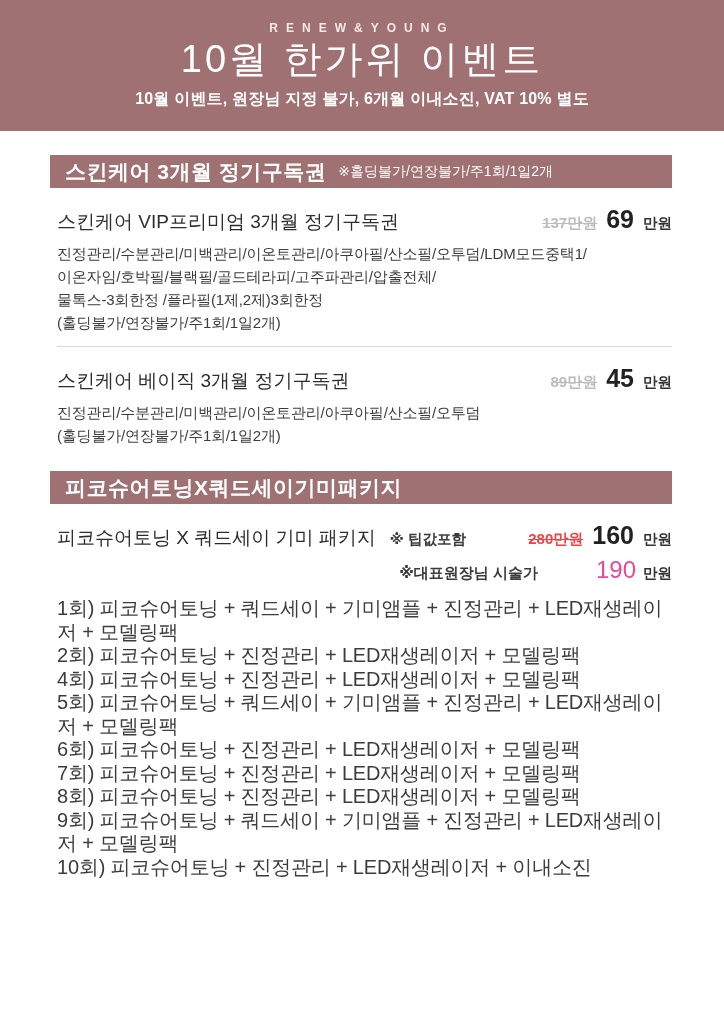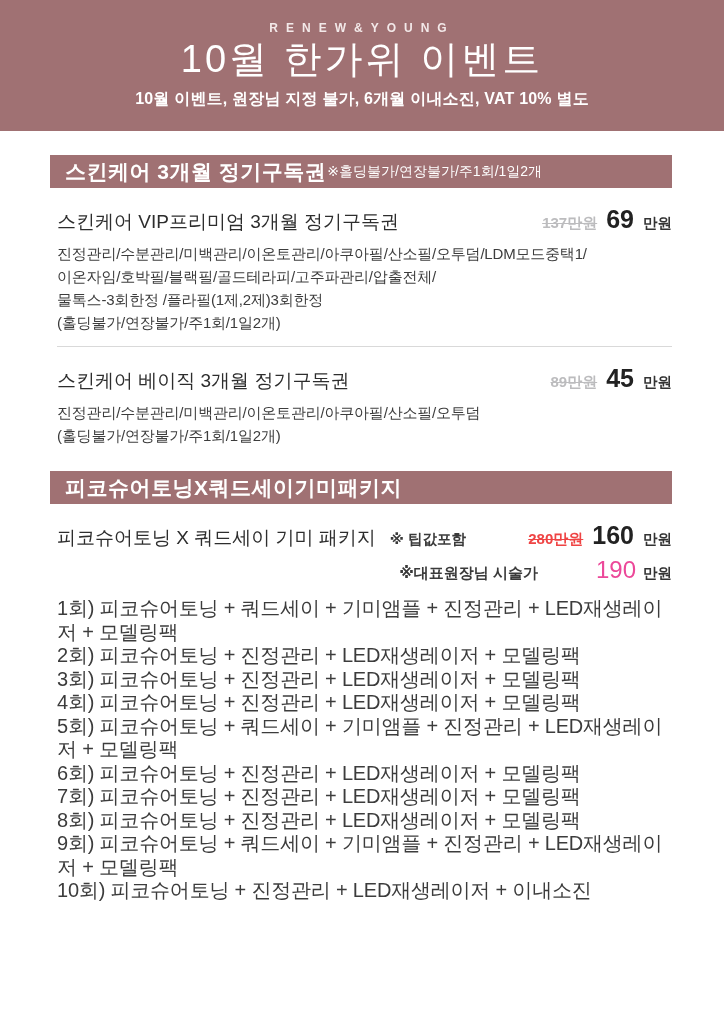--- a/index.html
+++ b/index.html
@@ -26,21 +26,21 @@
   }
   .event-subtitle {
     font-size:16px; font-weight:700; margin-top:9px; letter-spacing:0.2px;
   }
 
   
   .content { padding:0 52px 0 50px; }
 
   .section-bar {
     margin-top:24px; height:33px; background:#a07173; color:#fff;
-    display:flex; align-items:center; padding:0 15px; gap:1px;
+    display:flex; align-items:center; padding:0 15px; gap:12px;
   }
   .section-bar .bar-title { font-size:21px; font-weight:800; letter-spacing:0.5px; white-space:nowrap; }
   .section-bar .bar-note  { font-size:14px; font-weight:500; white-space:nowrap; }
 
   .product { padding-left:7px; margin-top:17px; }
   .prow { display:flex; align-items:baseline; }
   .ptitle { font-size:19px; font-weight:400; color:#2d2d2d; white-space:nowrap; }
   .tip-note { font-size:14.5px; font-weight:700; color:#3a3a3a; margin-left:14px; }
 
   .price-group { margin-left:auto; display:flex; align-items:baseline; gap:9px; white-space:nowrap; }
@@ -132,21 +132,20 @@
       </div>
       <div class="director-row">
         <span class="director-note">※대표원장님 시술가</span>
         <span>
           <span class="director-price">190</span><span class="director-unit">만원</span>
         </span>
       </div>
       <div class="sessions">
         <div class="session-line">1회) 피코슈어토닝 + 쿼드세이 + 기미앰플 + 진정관리 + LED재생레이저 + 모델링팩</div>
         <div class="session-line">2회) 피코슈어토닝 + 진정관리 + LED재생레이저 + 모델링팩</div>
-        <div class="session-line">3회) 피코슈어토닝 + 진정관리 + LED재생레이저 + 모델링팩</div>
         <div class="session-line">4회) 피코슈어토닝 + 진정관리 + LED재생레이저 + 모델링팩</div>
         <div class="session-line">5회) 피코슈어토닝 + 쿼드세이 + 기미앰플 + 진정관리 + LED재생레이저 + 모델링팩</div>
         <div class="session-line">6회) 피코슈어토닝 + 진정관리 + LED재생레이저 + 모델링팩</div>
         <div class="session-line">7회) 피코슈어토닝 + 진정관리 + LED재생레이저 + 모델링팩</div>
         <div class="session-line">8회) 피코슈어토닝 + 진정관리 + LED재생레이저 + 모델링팩</div>
         <div class="session-line">9회) 피코슈어토닝 + 쿼드세이 + 기미앰플 + 진정관리 + LED재생레이저 + 모델링팩</div>
         <div class="session-line">10회) 피코슈어토닝 + 진정관리 + LED재생레이저 + 이내소진</div>
       </div>
     </div>
 

